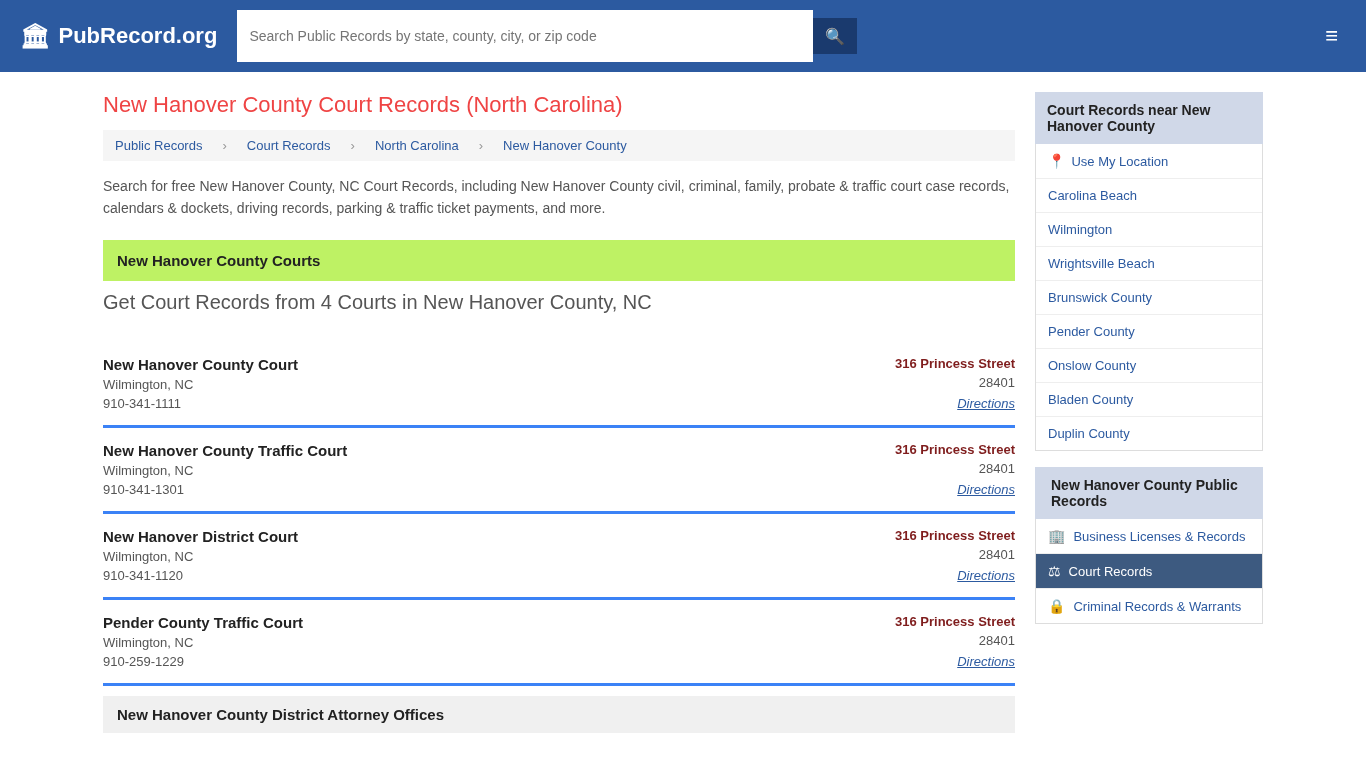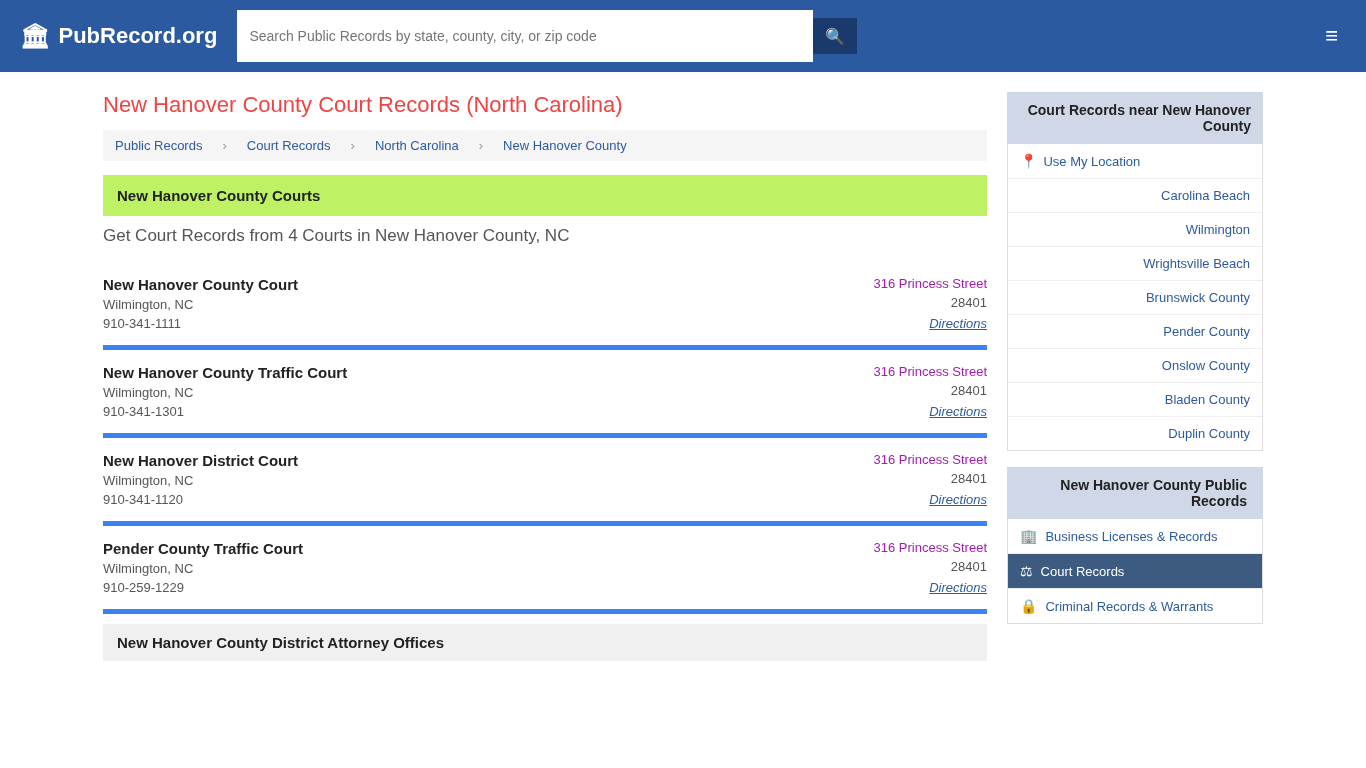--- a/index.html
+++ b/index.html
@@ -105,28 +105,28 @@
     .section-header {
       background: #bef264;
       padding: 12px 14px;
       font-size: 15px;
       font-weight: bold;
       color: #222;
       margin-bottom: 10px;
     }
 
     .section-sub {
-      font-size: 17px;
-      color: #555;
-      margin-bottom: 16px;
+      font-size: 20px;
+      color: #555;
+      margin-bottom: 28px;
     }
 
     .court-record {
       padding: 14px 0;
-      border-bottom: 5px solid #3b82f6;
+      border-bottom: 3px solid #3b82f6;
       display: flex;
       justify-content: space-between;
       align-items: flex-start;
     }
     .court-info {}
     .court-name {
       font-weight: bold;
       font-size: 15px;
       color: #222;
       margin-bottom: 4px;
@@ -137,44 +137,44 @@
       margin-bottom: 4px;
     }
     .court-phone {
       color: #555;
       font-size: 13px;
     }
     .court-address {
       text-align: right;
     }
     .court-street {
-      color: #a21caf;
+      color: #7f1d1d;
       font-size: 13px;
       margin-bottom: 4px;
+      font-weight: bold;
     }
     .court-zip {
       color: #555;
       font-size: 13px;
       margin-bottom: 6px;
     }
     .directions-link {
       color: #2c5aa0;
       text-decoration: underline;
       font-size: 13px;
       cursor: pointer;
       display: block;
       text-align: right;
       font-style: italic;
     }
 
     
     .sidebar {
-      width: 256px;
+      width: 228px;
       flex-shrink: 0;
-      text-align: right;
     }
     .sidebar-section-title {
       background: #d0d8e8;
       padding: 10px 12px;
       font-size: 14px;
       font-weight: bold;
       color: #222;
       margin-bottom: 0;
     }
     .sidebar-list {
@@ -280,20 +280,21 @@
     <nav class="breadcrumb">
       <a href="#">Public Records</a>
       <span class="breadcrumb-sep">›</span>
       <a href="#">Court Records</a>
       <span class="breadcrumb-sep">›</span>
       <a href="#">North Carolina</a>
       <span class="breadcrumb-sep">›</span>
       <a href="#">New Hanover County</a>
     </nav>
 
+    <p class="description">Search for free New Hanover County, NC Court Records, including New Hanover County civil, criminal, family, probate &amp; traffic court case records, calendars &amp; dockets, driving records, parking &amp; traffic ticket payments, and more.</p>
 
     <div class="section-header">New Hanover County Courts</div>
     <p class="section-sub">Get Court Records from 4 Courts in New Hanover County, NC</p>
 
     <div class="court-record">
       <div class="court-info">
         <div class="court-name">New Hanover County Court</div>
         <div class="court-city">Wilmington, NC</div>
         <div class="court-phone">910-341-1111</div>
       </div>

